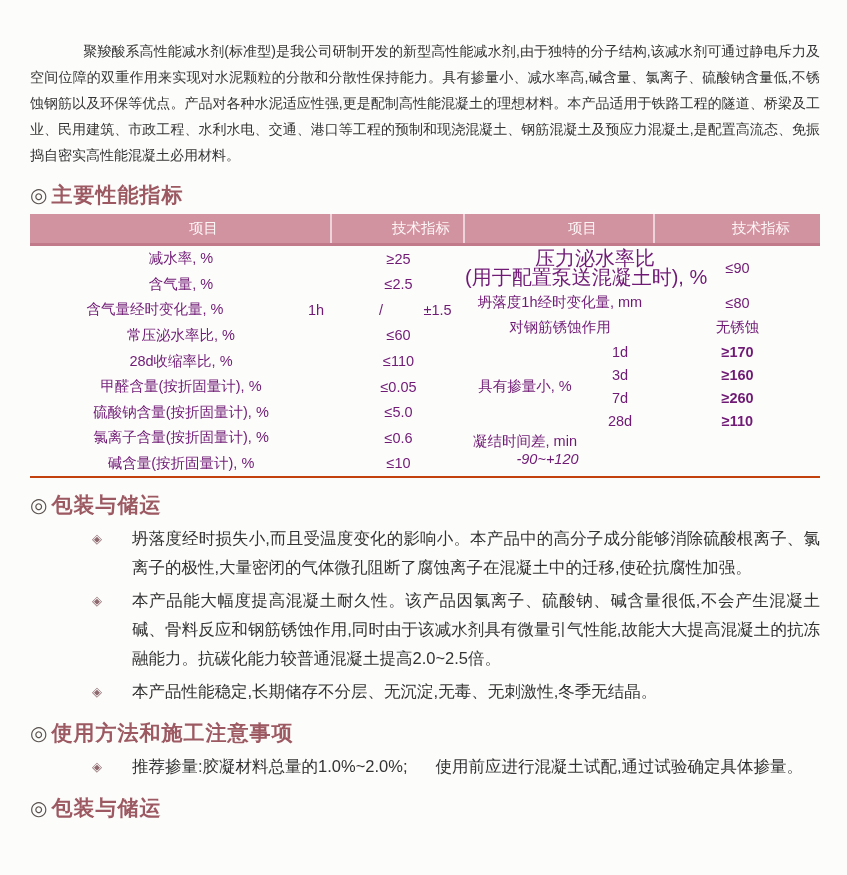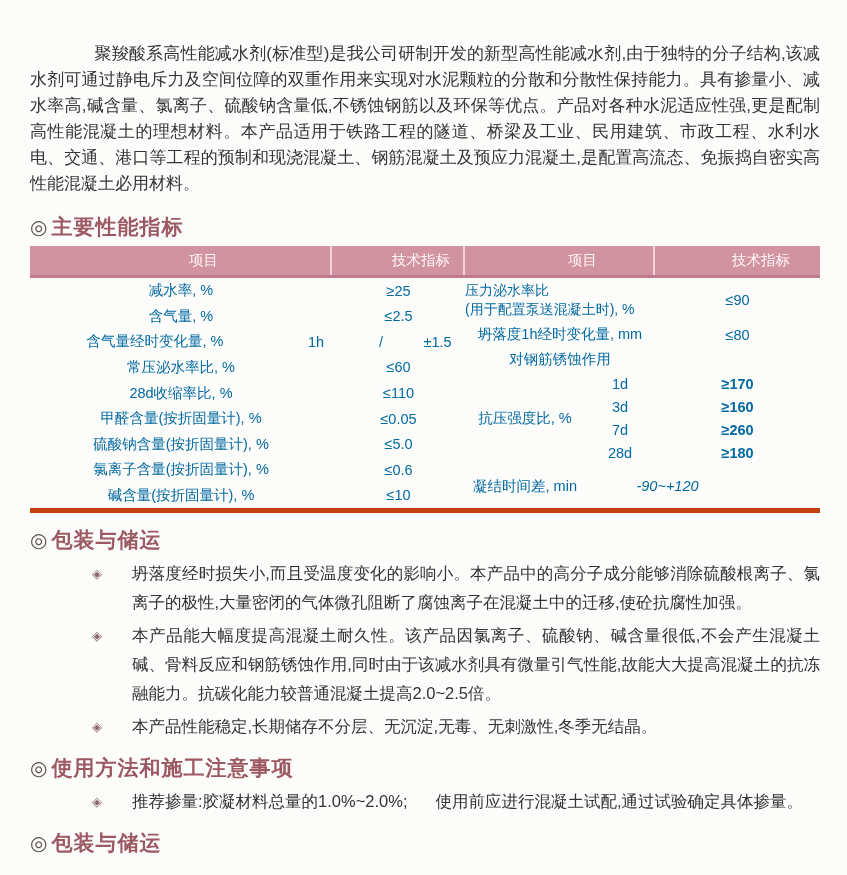--- a/index.html
+++ b/index.html
@@ -7,21 +7,21 @@
     width:847px;height:875px;
     background:#fcfcfb;
     font-family:"Liberation Sans","DejaVu Sans",sans-serif;
     color:#3a3a3a;
     overflow:hidden;
   }
   .page{padding:24px 27px 0 30px;width:790px;}
 
   
   .intro{
-    font-size:17px;line-height:26px;
+    font-size:14px;line-height:26px;
     text-indent:3.8em;
     text-align:justify;
     color:#343434;
   }
 
   
   .sec-head{
     display:flex;align-items:center;
     margin:14px 0 6px 0;height:26px;
     font-size:21px;font-weight:700;color:#9c5962;
@@ -42,39 +42,39 @@
   .th{
     display:flex;align-items:center;justify-content:center;
     color:#fdf6f7;font-size:14.5px;
     border-right:2px solid #eed4da;
     white-space:nowrap;
     padding-left:47px;
   }
   .th:last-child{border-right:none;}
   .tbody{
     display:grid;grid-template-columns:435px 355px;
-    border-bottom:5px solid #c2410c;
-    font-size:14.5px;color:#0369a1;
+    border-bottom:2px solid #c2410c;
+    font-size:14.5px;color:#701a75;
   }
   .tbody-left{display:flex;flex-direction:column;height:230px;}
   .lrow{flex:1;display:grid;grid-template-columns:302px 1fr;align-items:center;}
   .lrow.special{grid-template-columns:250px 72px 58px 1fr;}
   .cell-c{text-align:center;white-space:nowrap;}
   .tbody-right{display:flex;flex-direction:column;height:230px;}
   .rrow{display:grid;grid-template-columns:190px 165px;align-items:center;}
   .rrow.tall{height:44px;}
   .rrow.short{height:25px;}
-  .two-line{text-align:left;line-height:19px;font-size:14px;white-space:nowrap;}
+  .two-line{text-align:right;line-height:19px;font-size:20px;white-space:nowrap;}
   .block{display:flex;}
   .block .blabel{width:120px;display:flex;align-items:center;justify-content:center;white-space:nowrap;}
   .block .bages{width:70px;display:flex;flex-direction:column;}
   .block .bvals{width:165px;display:flex;flex-direction:column;font-weight:bold;}
   .block .bages div,.block .bvals div{flex:1;display:flex;align-items:center;justify-content:center;white-space:nowrap;}
   .block.strength{height:92px;}
-  .block.setting{height:44px;}
+  .block.setting{height:44px;flex-direction:column;}
   .block .bval-center{width:165px;display:flex;align-items:center;justify-content:center;font-style:italic;}
 
   
   .bullets{padding-left:62px;}
   .bullet{display:flex;font-size:16.5px;line-height:29px;margin-bottom:4px;color:#333;}
   .bullet .dia{
     width:40px;flex:0 0 40px;color:#8d686d;font-size:13px;line-height:29px;
   }
   .bullet .btext{flex:1;text-align:justify;}
   .usage-pair{display:flex;}
@@ -149,35 +149,36 @@
             <div>(用于配置泵送混凝土时), %</div>
           </div>
           <div class="cell-c">≤90</div>
         </div>
         <div class="rrow short">
           <div class="cell-c">坍落度1h经时变化量, mm</div>
           <div class="cell-c">≤80</div>
         </div>
         <div class="rrow short">
           <div class="cell-c">对钢筋锈蚀作用</div>
+          <div class="cell-c">无锈蚀</div>
         </div>
 
         <div class="block strength">
-          <div class="blabel">抗压强度比, %</div>
+          <div class="blabel">具有掺量小, %</div>
           <div class="bages">
             <div>1d</div>
             <div>3d</div>
             <div>7d</div>
             <div>28d</div>
           </div>
           <div class="bvals">
             <div>≥170</div>
             <div>≥160</div>
             <div>≥260</div>
-            <div>≥180</div>
+            <div>≥110</div>
           </div>
         </div>
 
         <div class="block setting">
           <div class="blabel">凝结时间差, min</div>
           <div class="bval-center">-90~+120</div>
         </div>
       </div>
 
     </div>

